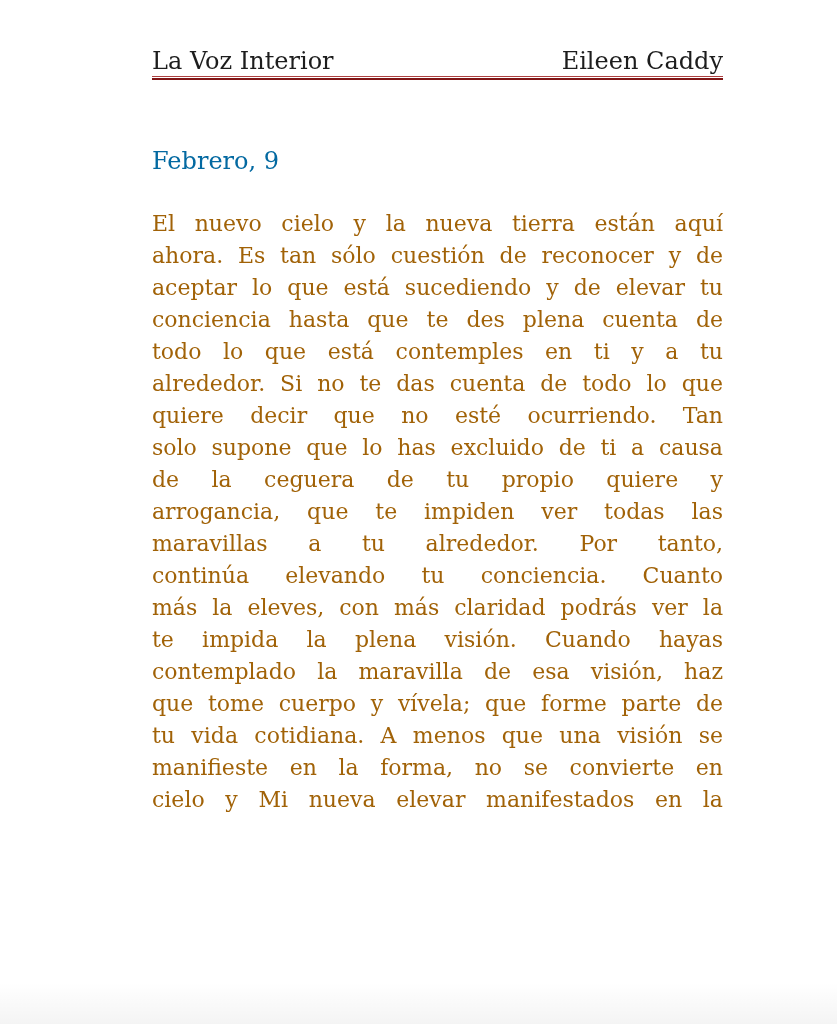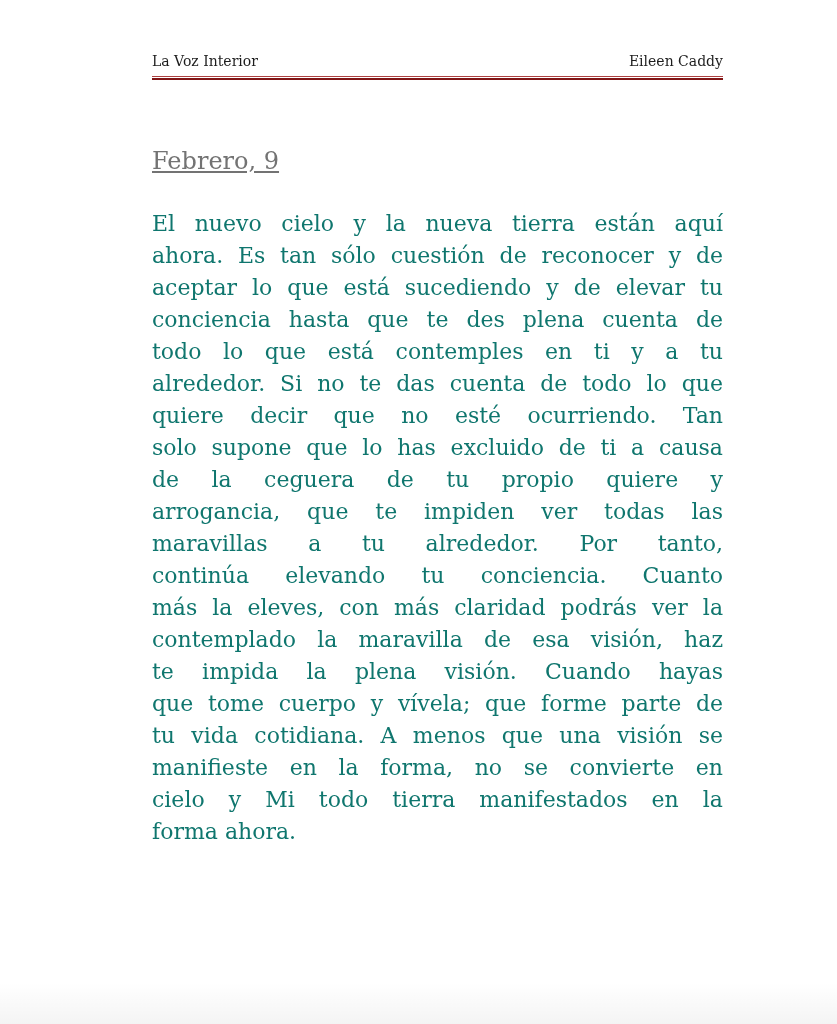--- a/index.html
+++ b/index.html
@@ -21,43 +21,42 @@
     position: absolute;
     top: 0;
     left: 152px;
     width: 571px;
   }
   .running-header {
     display: flex;
     justify-content: space-between;
     align-items: baseline;
     margin-top: 49px;
-    font-size: 14px;
+    font-size: 24px;
     line-height: 24px;
     color: #1d1d1d;
   }
   .header-rule {
     margin-top: 3px;
     height: 1px;              
     border-top: 1px solid #ad4040;
     border-bottom: 2px solid #801515;
   }
   .date-heading {
     margin-top: 66px;
     font-size: 24px;
     line-height: 30px;
     font-weight: normal;
-    color: #737373;
-    text-decoration: underline;
+    color: #0369a1;
   }
   .body-text {
     margin-top: 32px;
     font-size: 22px;
     line-height: 32px;
-    color: #0f766e;
+    color: #a16207;
   }
   .body-text .line {
     text-align: justify;
     text-align-last: justify; 
     white-space: normal;
   }
   .body-text .line.last {
     text-align-last: left;
   }
   .page-bottom-shade {
@@ -92,25 +91,24 @@
         <div class="line">conciencia hasta que te des plena cuenta de</div>
         <div class="line">todo lo que está contemples en ti y a tu</div>
         <div class="line">alrededor. Si no te das cuenta de todo lo que</div>
         <div class="line">quiere decir que no esté ocurriendo. Tan</div>
         <div class="line">solo supone que lo has excluido de ti a causa</div>
         <div class="line">de la ceguera de tu propio quiere y</div>
         <div class="line">arrogancia, que te impiden ver todas las</div>
         <div class="line">maravillas a tu alrededor. Por tanto,</div>
         <div class="line">continúa elevando tu conciencia. Cuanto</div>
         <div class="line">más la eleves, con más claridad podrás ver la</div>
+        <div class="line">te impida la plena visión. Cuando hayas</div>
         <div class="line">contemplado la maravilla de esa visión, haz</div>
-        <div class="line">te impida la plena visión. Cuando hayas</div>
         <div class="line">que tome cuerpo y vívela; que forme parte de</div>
         <div class="line">tu vida cotidiana. A menos que una visión se</div>
         <div class="line">manifieste en la forma, no se convierte en</div>
-        <div class="line">cielo y Mi todo tierra manifestados en la</div>
-        <div class="line last">forma ahora.</div>
+        <div class="line">cielo y Mi nueva elevar manifestados en la</div>
       </div>
 
   </div>
 
   <div class="page-bottom-shade"></div>
 </div>
 
 </body></html>

